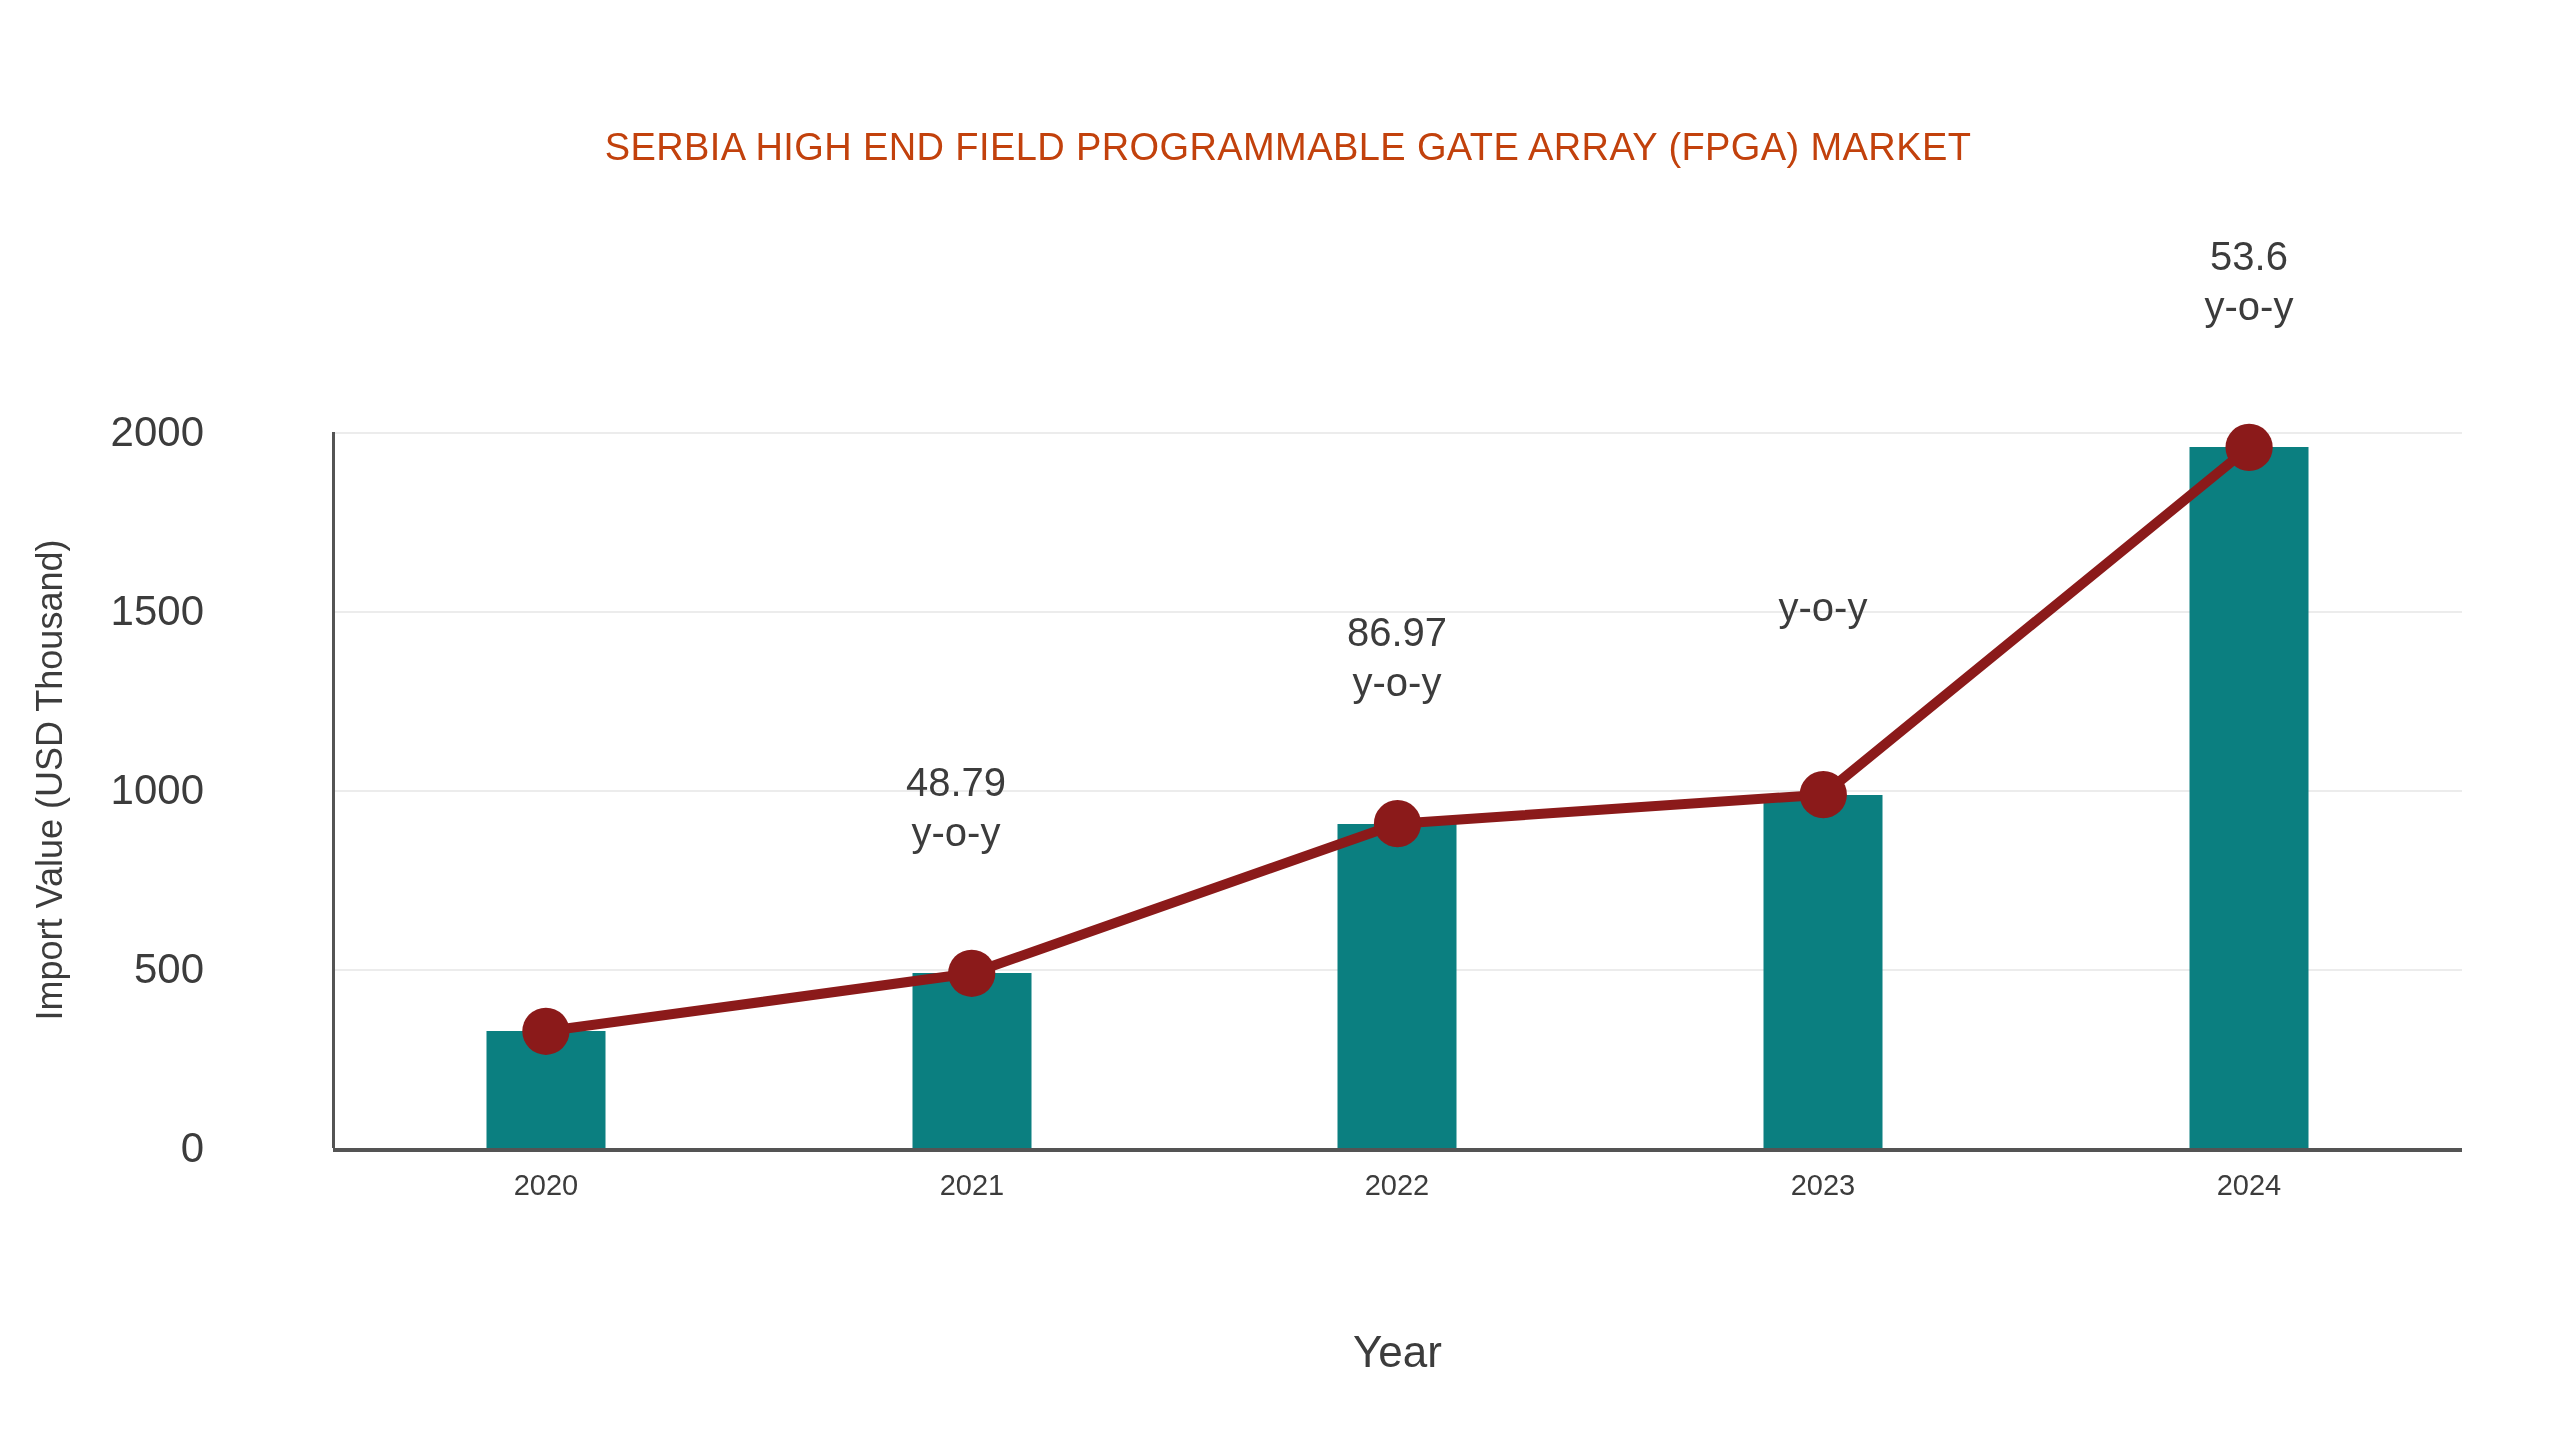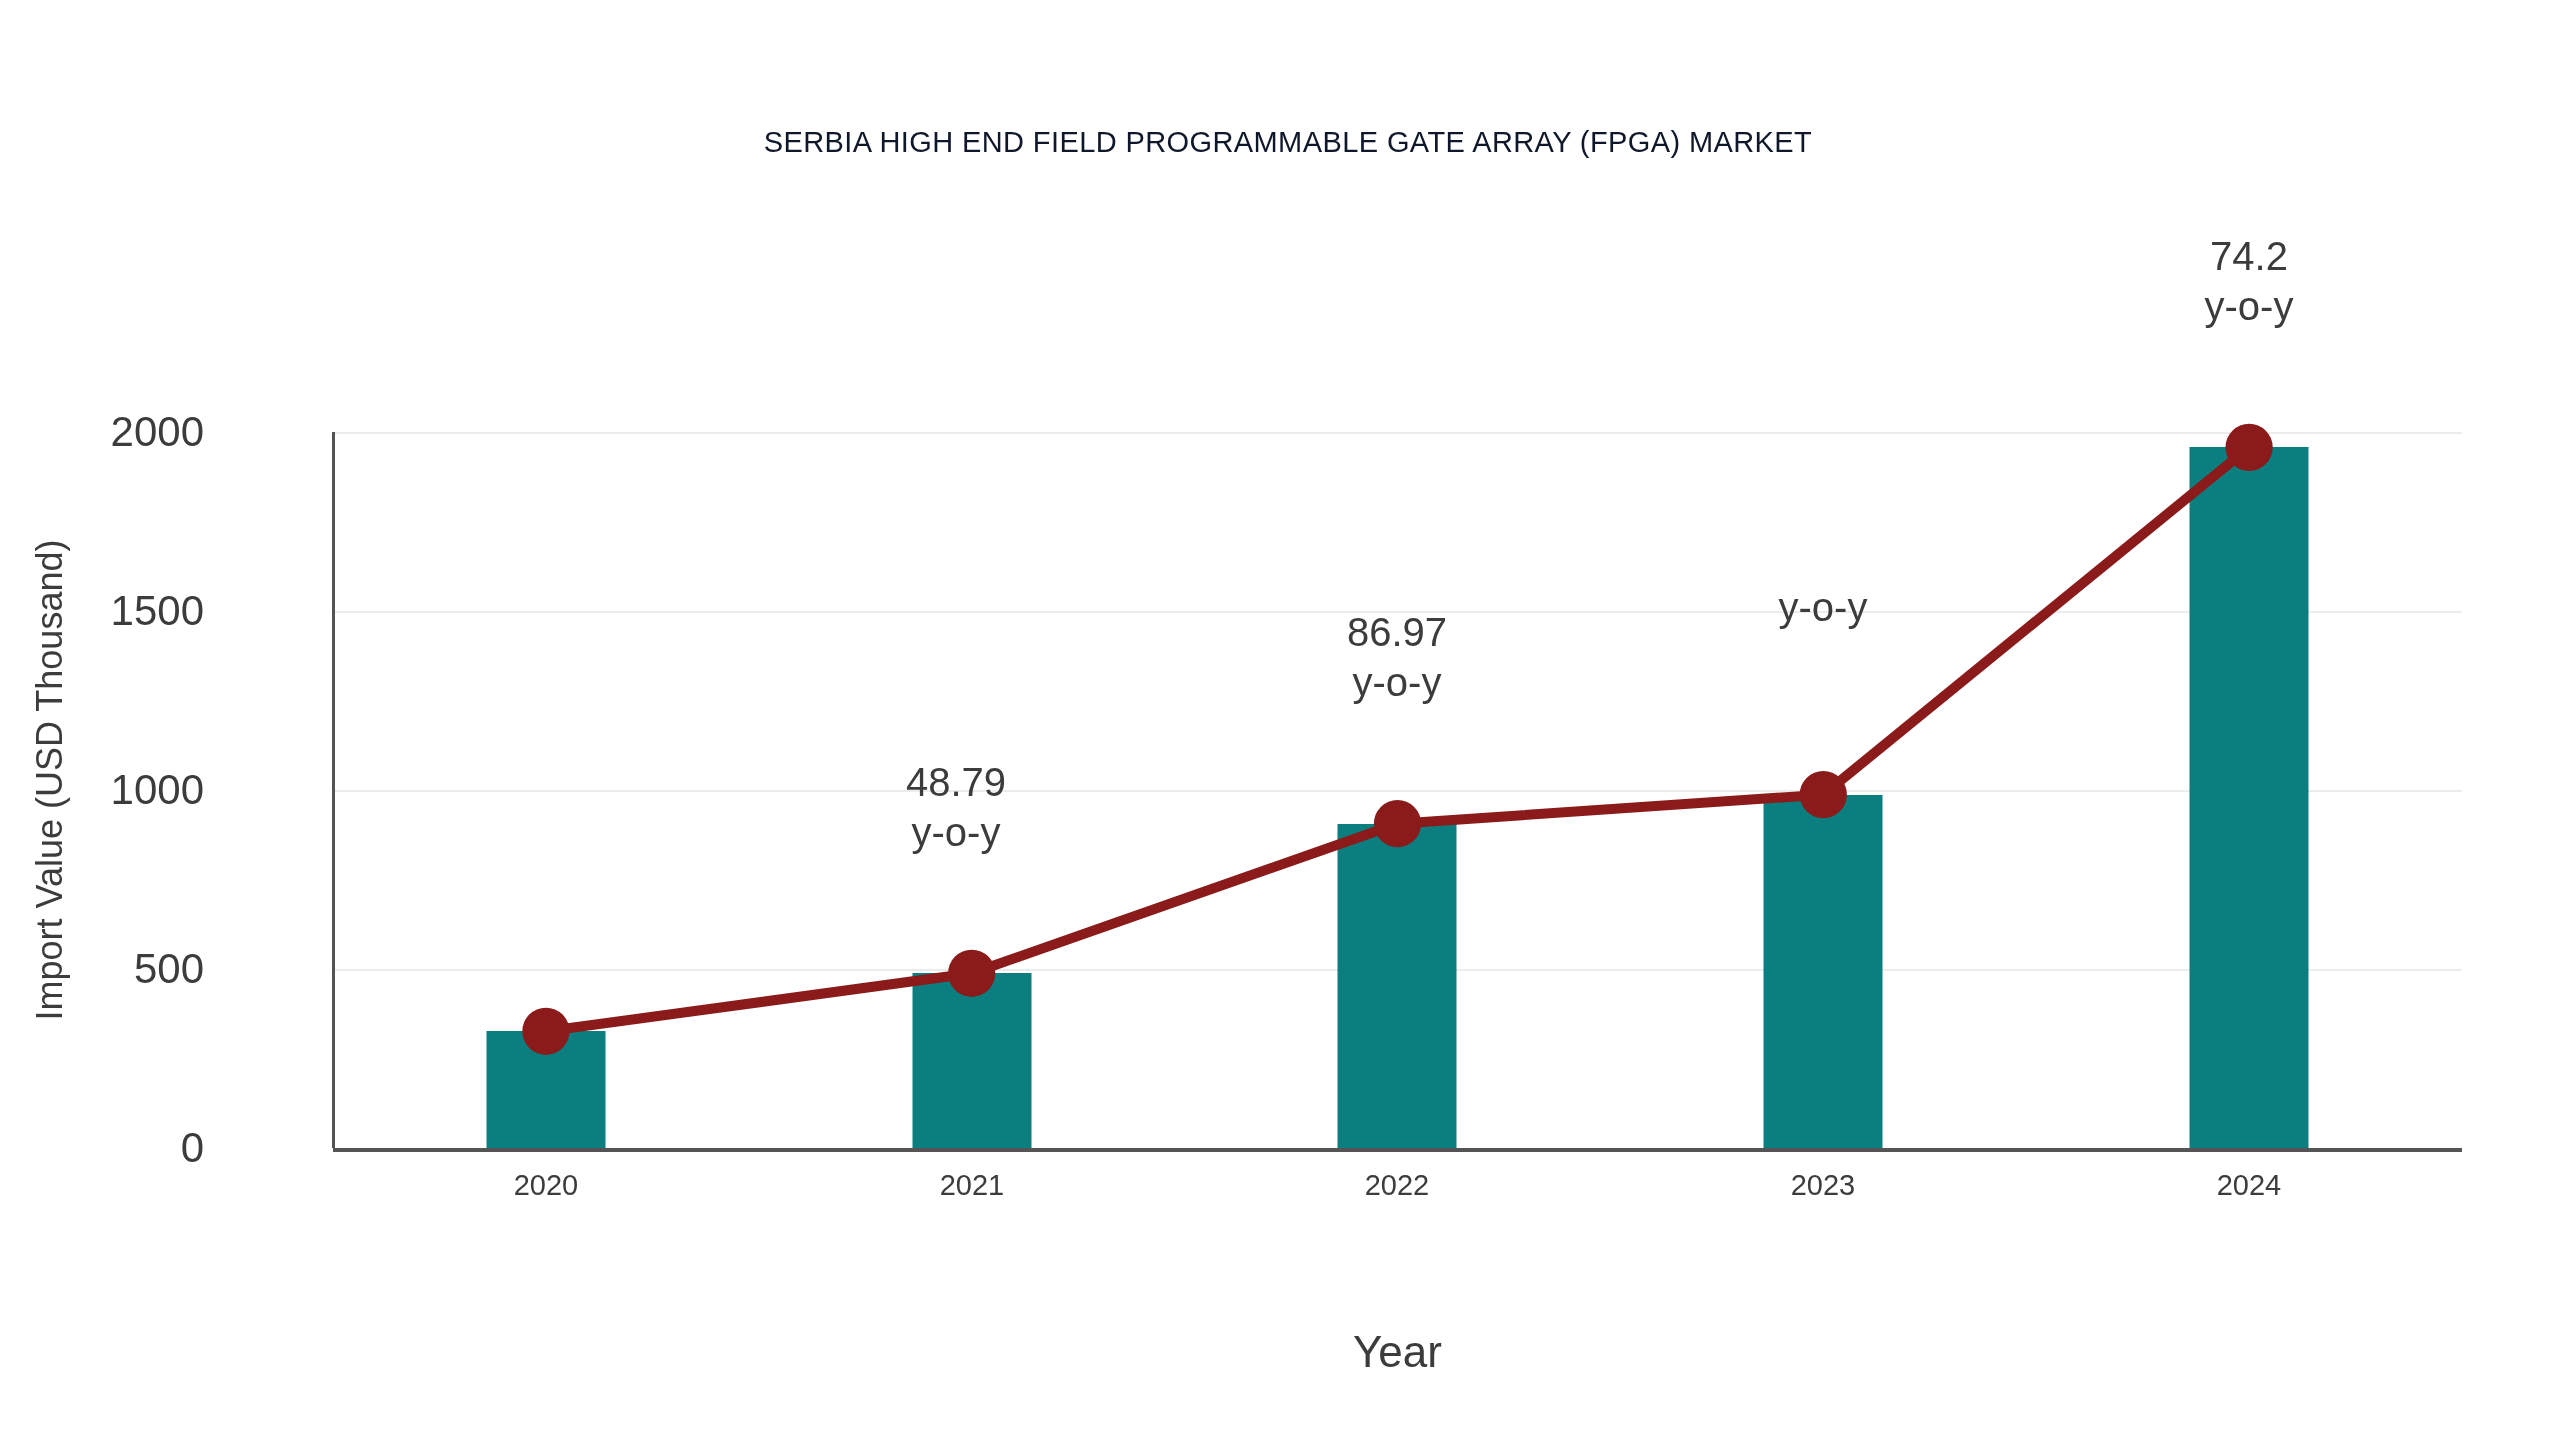--- a/index.html
+++ b/index.html
@@ -17,23 +17,23 @@
     overflow: hidden;
   }
 
   
   #chart-title {
     position: absolute;
     left: 0;
     top: 126px;
     width: 2576px;
     text-align: center;
-    font-size: 29px;
+    font-size: 38px;
     letter-spacing: 0.4px;
-    color: #0f172a;
+    color: #c2410c;
     font-weight: 400;
     white-space: nowrap;
   }
 
   
   #y-axis-title {
     position: absolute;
     left: 29px;
     top: 780px;
     transform-origin: left top;
@@ -200,21 +200,21 @@
           <span class="yoy-suffix">y-o-y</span>
         </div>
         <div class="yoy-annotation" style="left: 1064px; top: 177px;">
           <span class="yoy-value">86.97</span>
           <span class="yoy-suffix">y-o-y</span>
         </div>
         <div class="yoy-annotation" style="left: 1490px; top: 148px;">
           <span class="yoy-suffix">y-o-y</span>
         </div>
         <div class="yoy-annotation" style="left: 1916px; top: -199px;">
-          <span class="yoy-value">74.2</span>
+          <span class="yoy-value">53.6</span>
           <span class="yoy-suffix">y-o-y</span>
         </div>
       </div>
   </div>
 
   <div id="x-axis-title">Year</div>
 
 </div>
 
 

